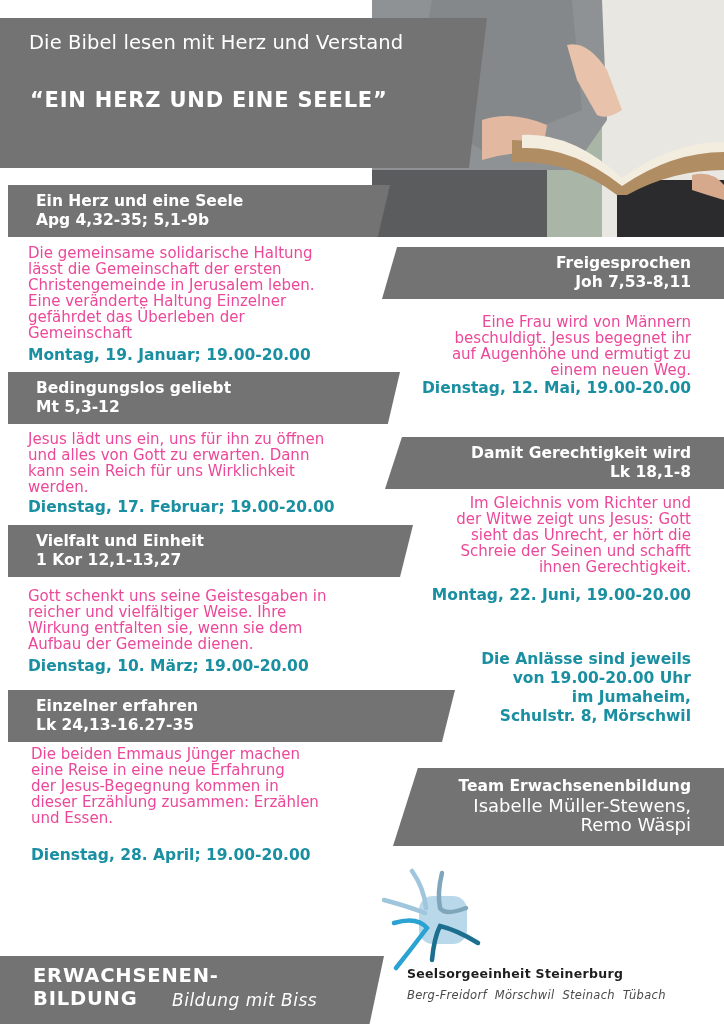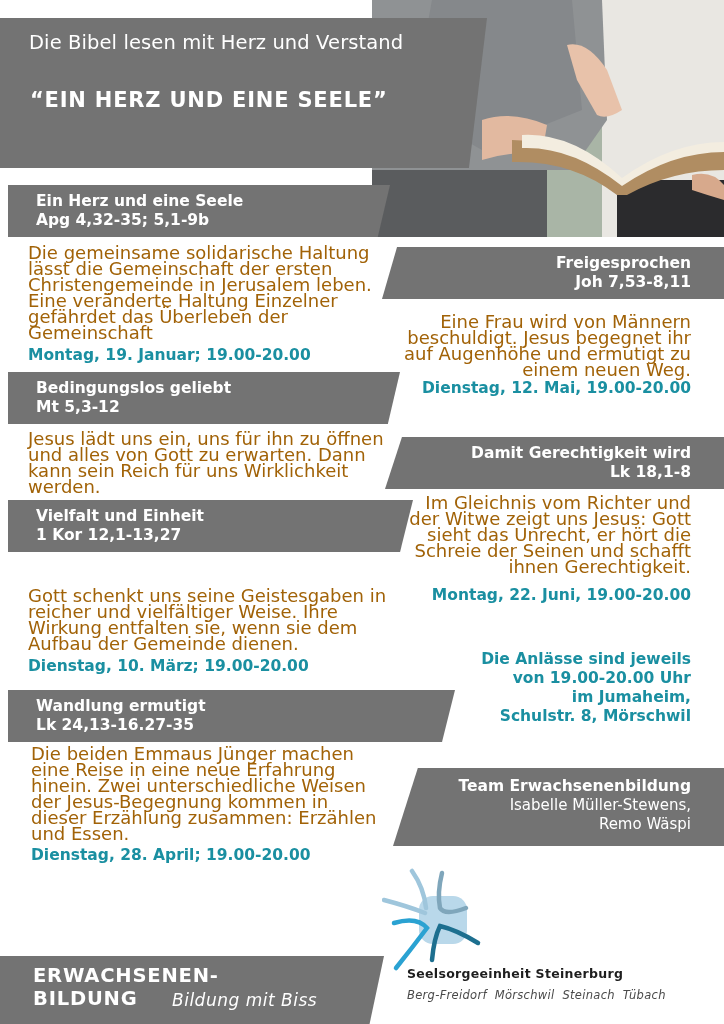--- a/index.html
+++ b/index.html
@@ -14,33 +14,33 @@
   .header-bar { left: 0; top: 18px; width: 487px; height: 150px;
     clip-path: polygon(0 0, 100% 0, 96.3% 100%, 0 100%); }
   .header-sub { position: absolute; left: 29px; top: 14px; font-size: 19.5px; line-height: 22px; font-weight: normal; letter-spacing: 0.1px; width: 380px; }
   .header-title { position: absolute; left: 30px; top: 70px; font-size: 21px; font-weight: bold; letter-spacing: 0.8px; }
 
   .lbar { left: 0; height: 52px; margin-left: 8px; }
   .lbar .t { position: absolute; left: 28px; top: 7px; font-size: 15.5px; font-weight: bold; line-height: 19px; white-space: nowrap; }
   .rbar { right: 0; height: 52px; }
   .rbar .t { position: absolute; right: 33px; top: 7px; font-size: 15.5px; font-weight: bold; line-height: 19px; text-align: right; white-space: nowrap; }
 
-  .desc { position: absolute; font-size: 18px; line-height: 16px; color: #a16207; white-space: nowrap; }
+  .desc { position: absolute; font-size: 15px; line-height: 16px; color: #ec4899; white-space: nowrap; }
   .desc.r { text-align: right; right: 33px; }
   .desc.l { left: 28px; }
   .date { position: absolute; font-size: 15.5px; font-weight: bold; color: #1a8fa1; white-space: nowrap; }
   .date.l { left: 28px; }
   .date.r { right: 33px; text-align: right; }
 
   .info { position: absolute; right: 33px; top: 650px; text-align: right; font-size: 15.5px; font-weight: bold; line-height: 19px; color: #1a8fa1; }
 
   .team-bar { right: 0; top: 768px; width: 331px; height: 78px;
     clip-path: polygon(7.5% 0, 100% 0, 100% 100%, 0 100%); }
   .team-bar .head { position: absolute; right: 33px; top: 9px; font-size: 15.5px; font-weight: bold; line-height: 19px; }
-  .team-bar .names { position: absolute; right: 33px; top: 28px; font-size: 15px; line-height: 19px; text-align: right; }
+  .team-bar .names { position: absolute; right: 33px; top: 28px; font-size: 18px; line-height: 19px; text-align: right; }
 
   .logo { position: absolute; left: 382px; top: 868px; }
   .logo-name { position: absolute; left: 407px; top: 966px; font-size: 12.5px; font-weight: bold; color: #1e1e1e; letter-spacing: 0.3px; }
   .logo-places { position: absolute; left: 407px; top: 988px; font-size: 11.5px; font-style: italic; color: #4a4a4a; word-spacing: 4px; letter-spacing: 0.3px; }
 
   .footer-bar { left: 0; top: 956px; width: 384px; height: 76px;
     clip-path: polygon(0 0, 100% 0, 95.8% 100%, 0 100%); }
   .footer-bar .l1 { position: absolute; left: 33px; top: 8px; font-size: 19.5px; font-weight: bold; letter-spacing: 0.8px; }
   .footer-bar .l2 { position: absolute; left: 33px; top: 31px; font-size: 19.5px; font-weight: bold; letter-spacing: 0.8px; }
   .footer-bar .tag { position: absolute; left: 172px; top: 34px; font-size: 17px; font-style: italic; font-weight: normal; letter-spacing: 0.5px; }
@@ -92,44 +92,43 @@
   </div>
 </div>
 <div class="desc l" style="top:431px;">
   <div>Jesus lädt uns ein, uns für ihn zu öffnen</div>
   <div>und alles von Gott zu erwarten. Dann</div>
   <div>kann sein Reich für uns Wirklichkeit</div>
   <div>werden.</div>
 </div>
 <div class="date l" style="top:498px;">Dienstag, 17. Februar; 19.00-20.00</div>
 
-<div class="bar lbar" style="top:500px;width:405px;clip-path:polygon(0 0,100% 0,96.8% 100%,0 100%);padding-left:40px;">
+<div class="bar lbar" style="top:525px;width:405px;clip-path:polygon(0 0,100% 0,96.8% 100%,0 100%);padding-left:40px;">
   <div class="t">
     <div>Vielfalt und Einheit</div>
     <div>1 Kor 12,1-13,27</div>
   </div>
 </div>
 <div class="desc l" style="top:588px;">
   <div>Gott schenkt uns seine Geistesgaben in</div>
   <div>reicher und vielfältiger Weise. Ihre</div>
   <div>Wirkung entfalten sie, wenn sie dem</div>
   <div>Aufbau der Gemeinde dienen.</div>
 </div>
 <div class="date l" style="top:657px;">Dienstag, 10. März; 19.00-20.00</div>
 
 <div class="bar lbar" style="top:690px;width:447px;clip-path:polygon(0 0,100% 0,97.1% 100%,0 100%);">
   <div class="t">
-    <div>Wandlung ermutigt</div>
+    <div>Einzelner erfahren</div>
     <div>Lk 24,13-16.27-35</div>
   </div>
 </div>
 <div class="desc l" style="top:746px;left:31px;">
   <div>Die beiden Emmaus Jünger machen</div>
   <div>eine Reise in eine neue Erfahrung</div>
-  <div>hinein. Zwei unterschiedliche Weisen</div>
   <div>der Jesus-Begegnung kommen in</div>
   <div>dieser Erzählung zusammen: Erzählen</div>
   <div>und Essen.</div>
 </div>
 <div class="date l" style="top:846px;left:31px;">Dienstag, 28. April; 19.00-20.00</div>
 
 <div class="bar rbar" style="top:247px;width:342px;clip-path:polygon(4.4% 0,100% 0,100% 100%,0 100%);">
   <div class="t">
     <div>Freigesprochen</div>
     <div>Joh 7,53-8,11</div>

